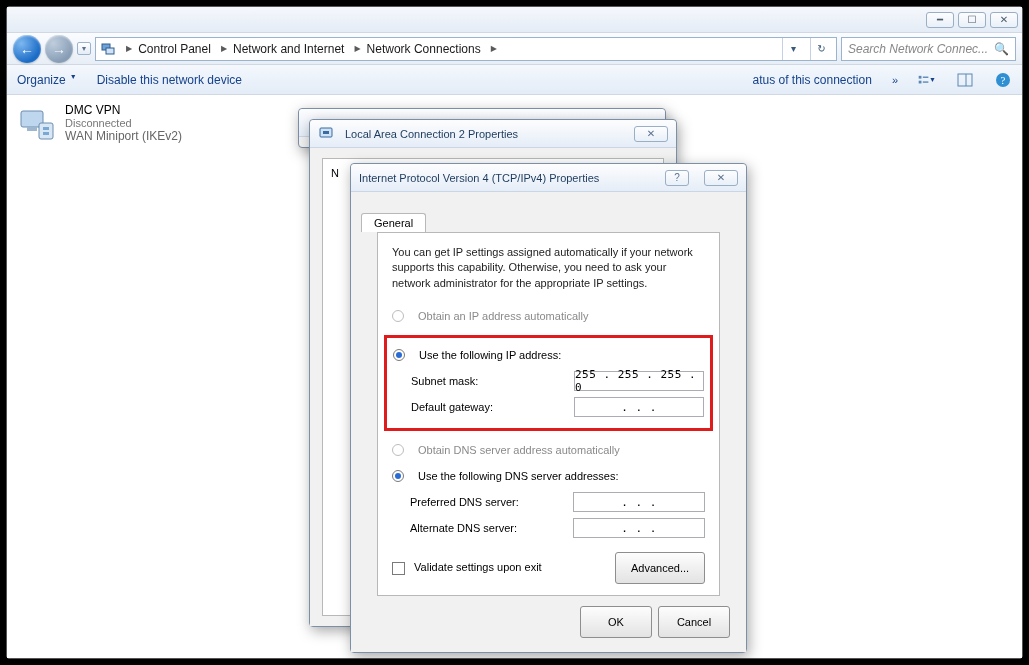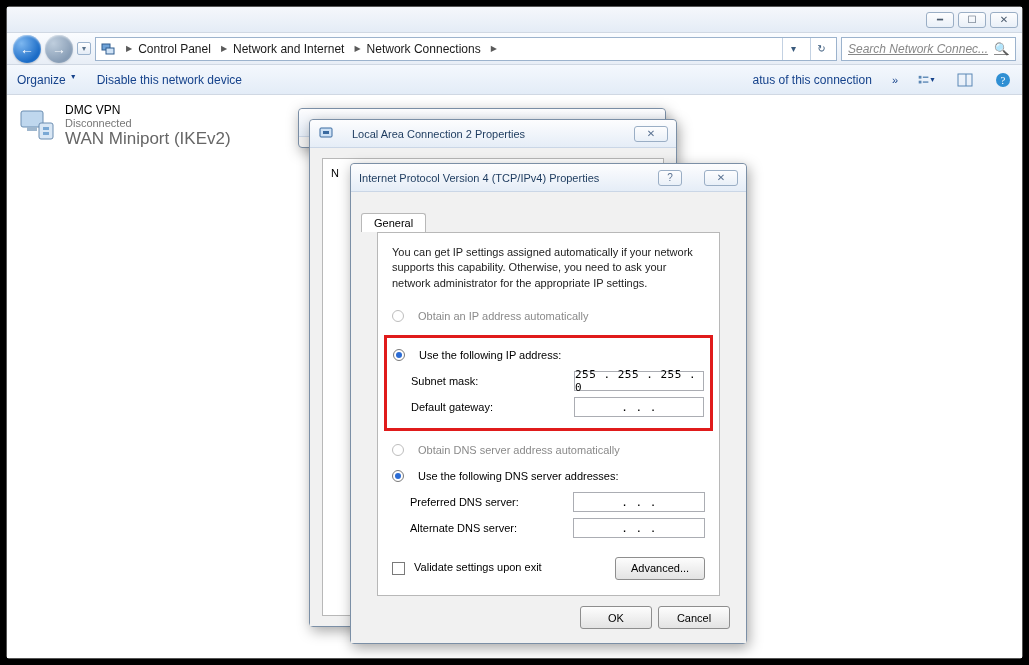--- a/index.html
+++ b/index.html
@@ -56,54 +56,54 @@
     flex:1;height:24px;border:1px solid #9cb3cd;display:flex;align-items:center;
     background:#fff;padding:0 4px;gap:6px;
   }
   .addrbox .ico{width:16px;height:16px;display:flex;align-items:center;justify-content:center;font-size:12px}
   .crumb{display:flex;align-items:center;gap:2px}
   .crumb a{color:#1a1a1a;text-decoration:none}
   .crumb .sep{font-size:8px;color:#5a5a5a;padding:0 4px}
   .refbtn,.dropbtn{width:22px;height:22px;border-left:1px solid #c3d1e2;display:flex;align-items:center;justify-content:center;font-size:10px;color:#3a5a7c}
   .searchbox{
     width:175px;height:24px;border:1px solid #9cb3cd;background:#fff;
-    display:flex;align-items:center;padding:0 6px;color:#888;font-style:italic;text-decoration:underline;
+    display:flex;align-items:center;padding:0 6px;color:#888;font-style:italic;
   }
   .searchbox .sico{margin-left:auto;color:#3c5b7b;font-style:normal}
   
   .toolbar{
     height:30px;background:linear-gradient(#f4f8fd,#e3ecf7);
     border-bottom:1px solid #d0d8e3;display:flex;align-items:center;padding:0 10px;gap:20px;
     color:#15428b;
   }
   .toolbar .titem{display:flex;align-items:flex-start;gap:4px}
   .toolbar .spacer{flex:1}
   .toolbar .ticon{width:18px;height:18px;display:flex;align-items:center;justify-content:center;font-size:12px;color:#15428b}
   .triangle{font-size:7px}
   
   .content{flex:1;background:#fff;padding:8px 10px;display:flex;}
   .conn-item{display:flex;gap:8px;align-items:flex-start}
   .conn-icon{width:40px;height:40px;display:flex;align-items:center;justify-content:center}
   .conn-text .name{font-size:12px;color:#000}
   .conn-text .status{font-size:11px;color:#777}
-  .conn-text .desc{font-size:17px;color:#666}
+  .conn-text .desc{font-size:12px;color:#666}
 
   
   .dialog{
     position:absolute;
     border:1px solid #7b8fa6;
     background:#f1f1f1;
     box-shadow:2px 4px 14px rgba(0,0,0,.35);
     border-radius:4px;
     font-size:11px;
   }
   .dialog .titlebar{
     height:28px;background:linear-gradient(#fdfdfe,#e5edf7);
     border-bottom:1px solid #cad6e6;border-radius:4px 4px 0 0;
-    display:flex;align-items:center;padding:0 8px;gap:18px;color:#1c3a5e;
+    display:flex;align-items:center;padding:0 8px;gap:11px;color:#1c3a5e;
   }
   .titlebar .xbtn{
     margin-left:auto;width:34px;height:16px;border:1px solid #9aaec5;border-radius:3px;
     display:flex;align-items:center;justify-content:center;font-size:10px;color:#597191;
     background:linear-gradient(#fdfdfe,#e9f0f8);
   }
   .dbody{padding:10px 12px;background:#f1f1f1}
   
   .d3 { left:350px; top:163px; width:397px; }
   .d3 .titlebar{background:linear-gradient(#fdfdfe,#e5edf7);}
@@ -122,21 +122,21 @@
     display:flex;align-items:center;justify-content:center;font-family:Consolas,monospace;
     font-size:11px;letter-spacing:0.5px;color:#000;
   }
   .radio{width:12px;height:12px;border:1px solid #7a7a7a;border-radius:50%;display:inline-flex;align-items:center;justify-content:center;margin-right:6px;background:#fff}
   .radio .dot{width:6px;height:6px;border-radius:50%;background:#2b6cd4}
   .radio.dis{border-color:#bdbdbd}
   .check{width:13px;height:13px;border:1px solid #7a7a7a;background:#fff;display:inline-block;margin-right:6px;vertical-align:middle}
   .redbox{border:3px solid #e01b1b;padding:4px 6px 8px;margin:6px -8px 6px -8px}
   .btnrow{display:flex;justify-content:flex-end;gap:6px;padding:10px 10px 2px}
   .btn{
-    min-width:72px;height:23px;border:1px solid #8e8e8e;border-radius:3px;
+    min-width:72px;height:32px;border:1px solid #8e8e8e;border-radius:3px;
     background:linear-gradient(#fdfdfd,#e3e3e3);display:flex;align-items:center;justify-content:center;
     font-size:11px;color:#000;text-align:right;
   }
   .btn.adv{min-width:90px}
 
   
   .d2{ left:309px; top:119px; width:368px; height:508px;}
   .d2 .dbody{height:calc(100% - 28px);}
 
   

